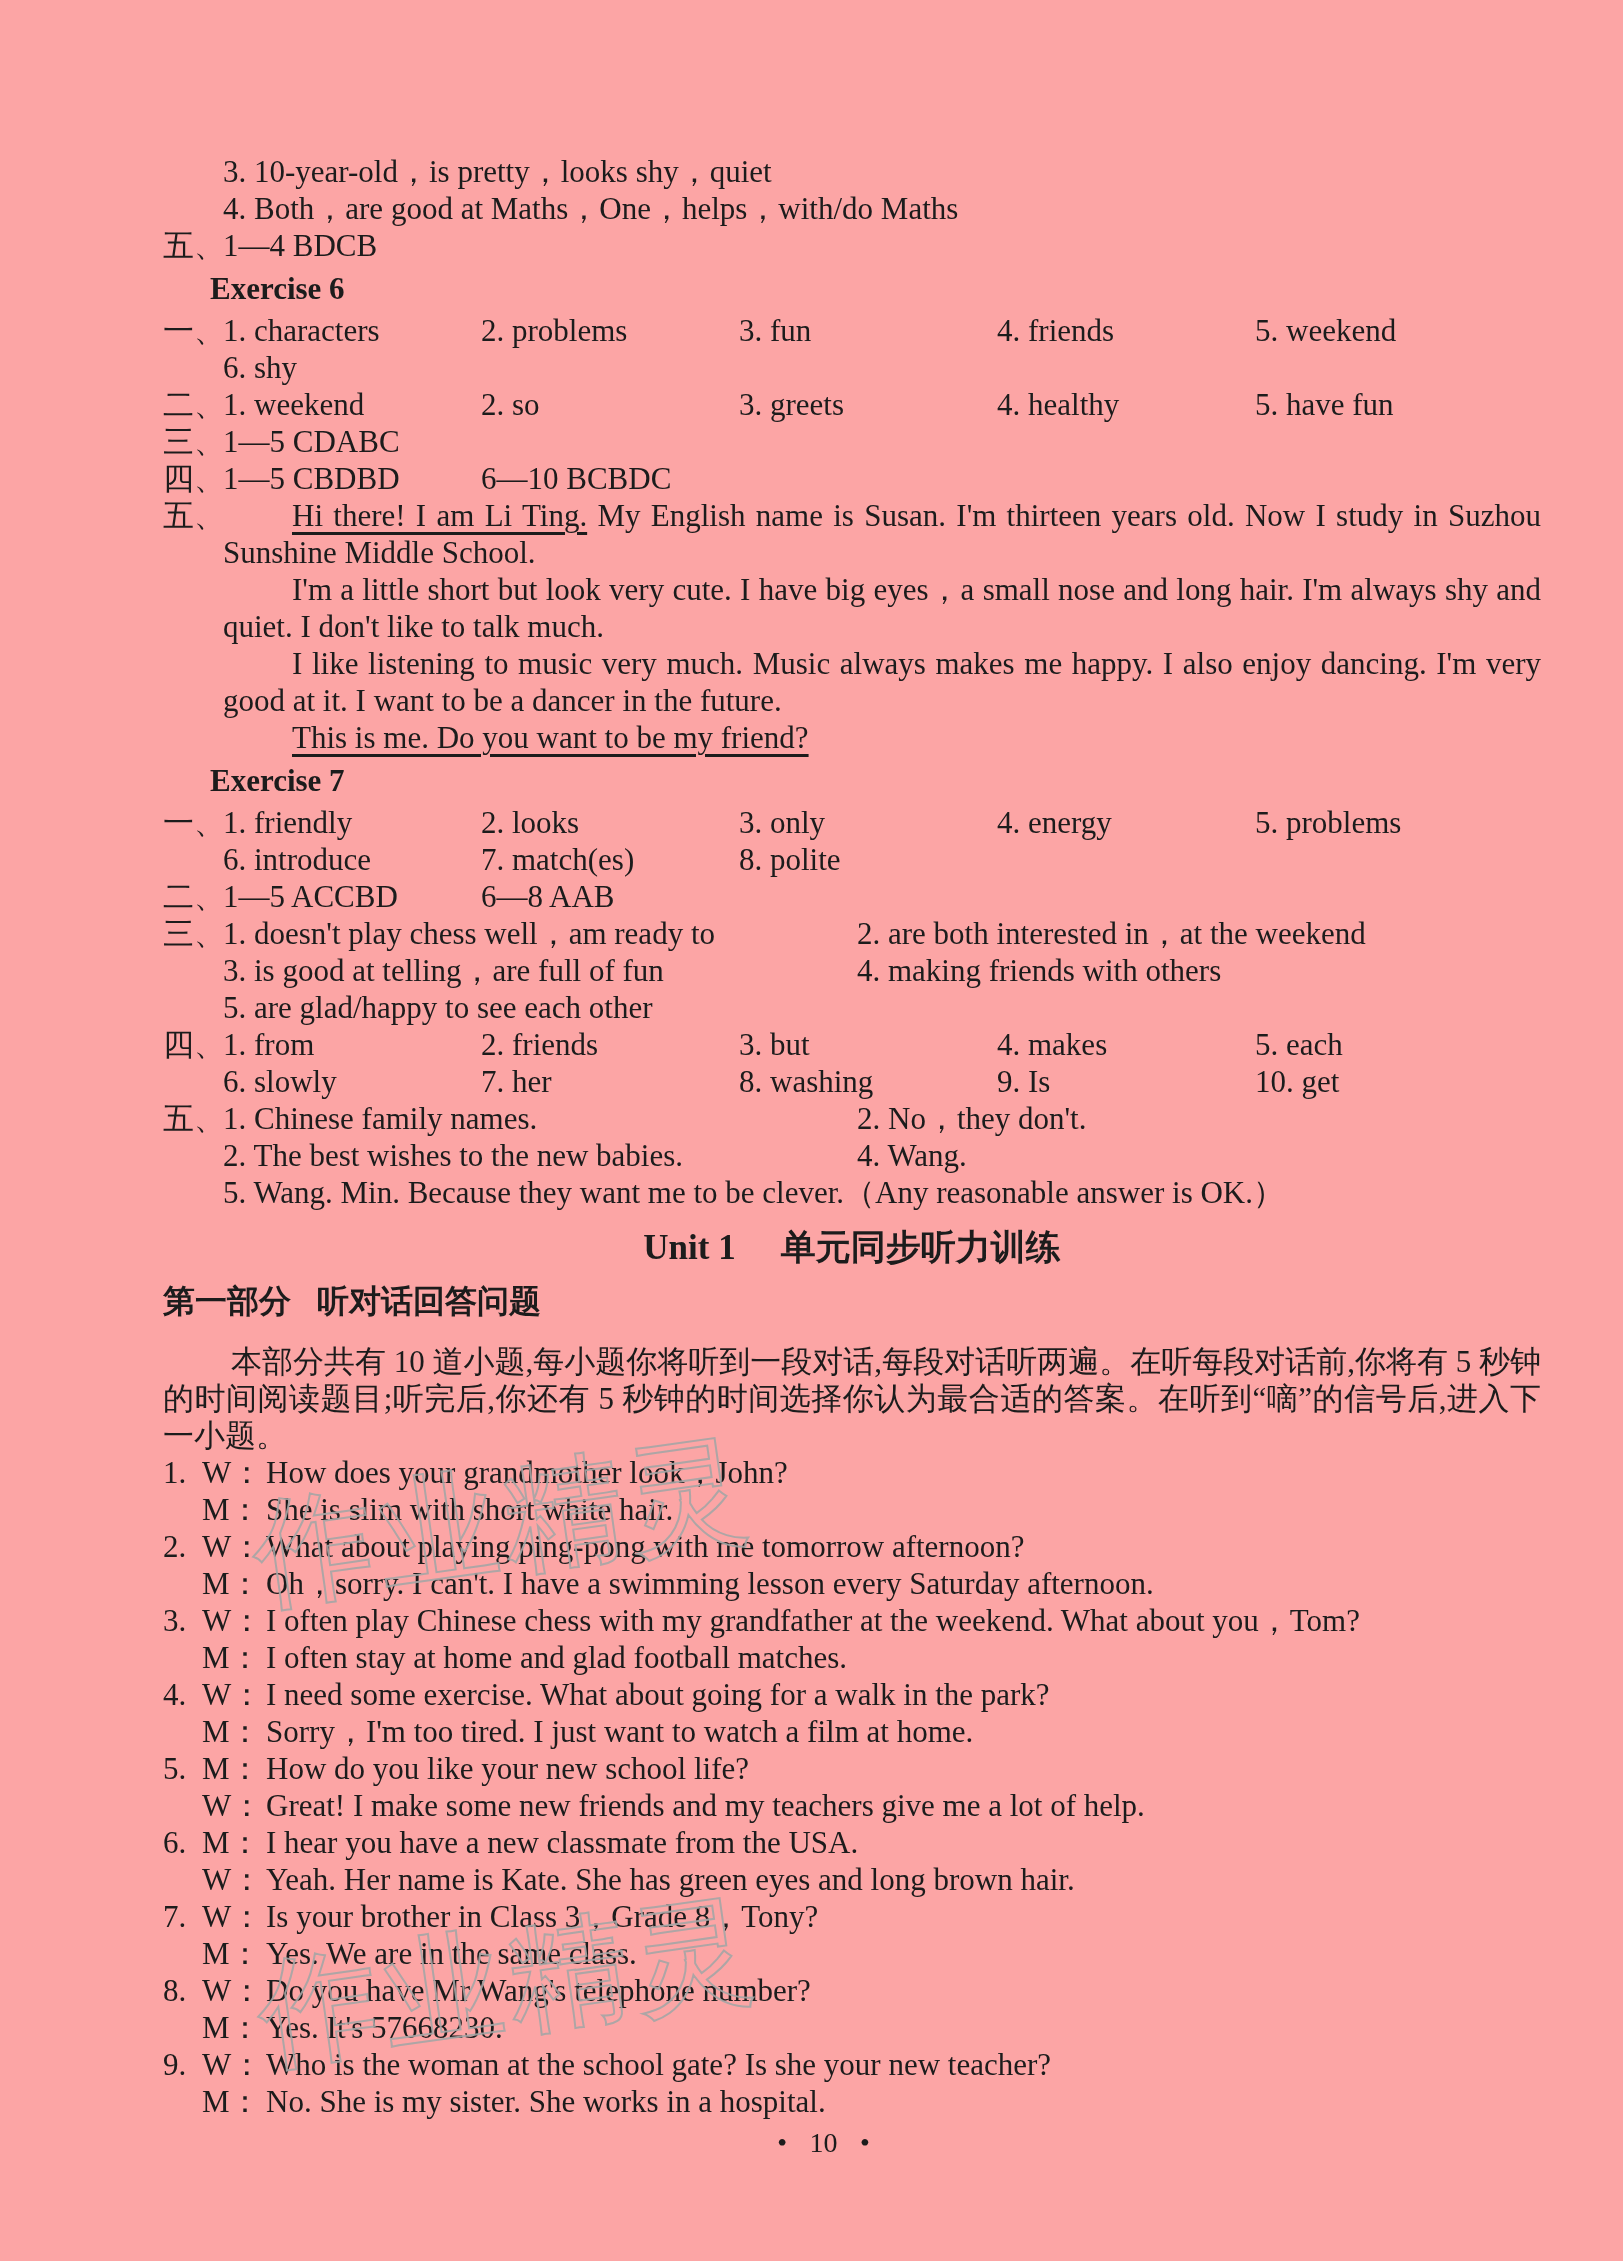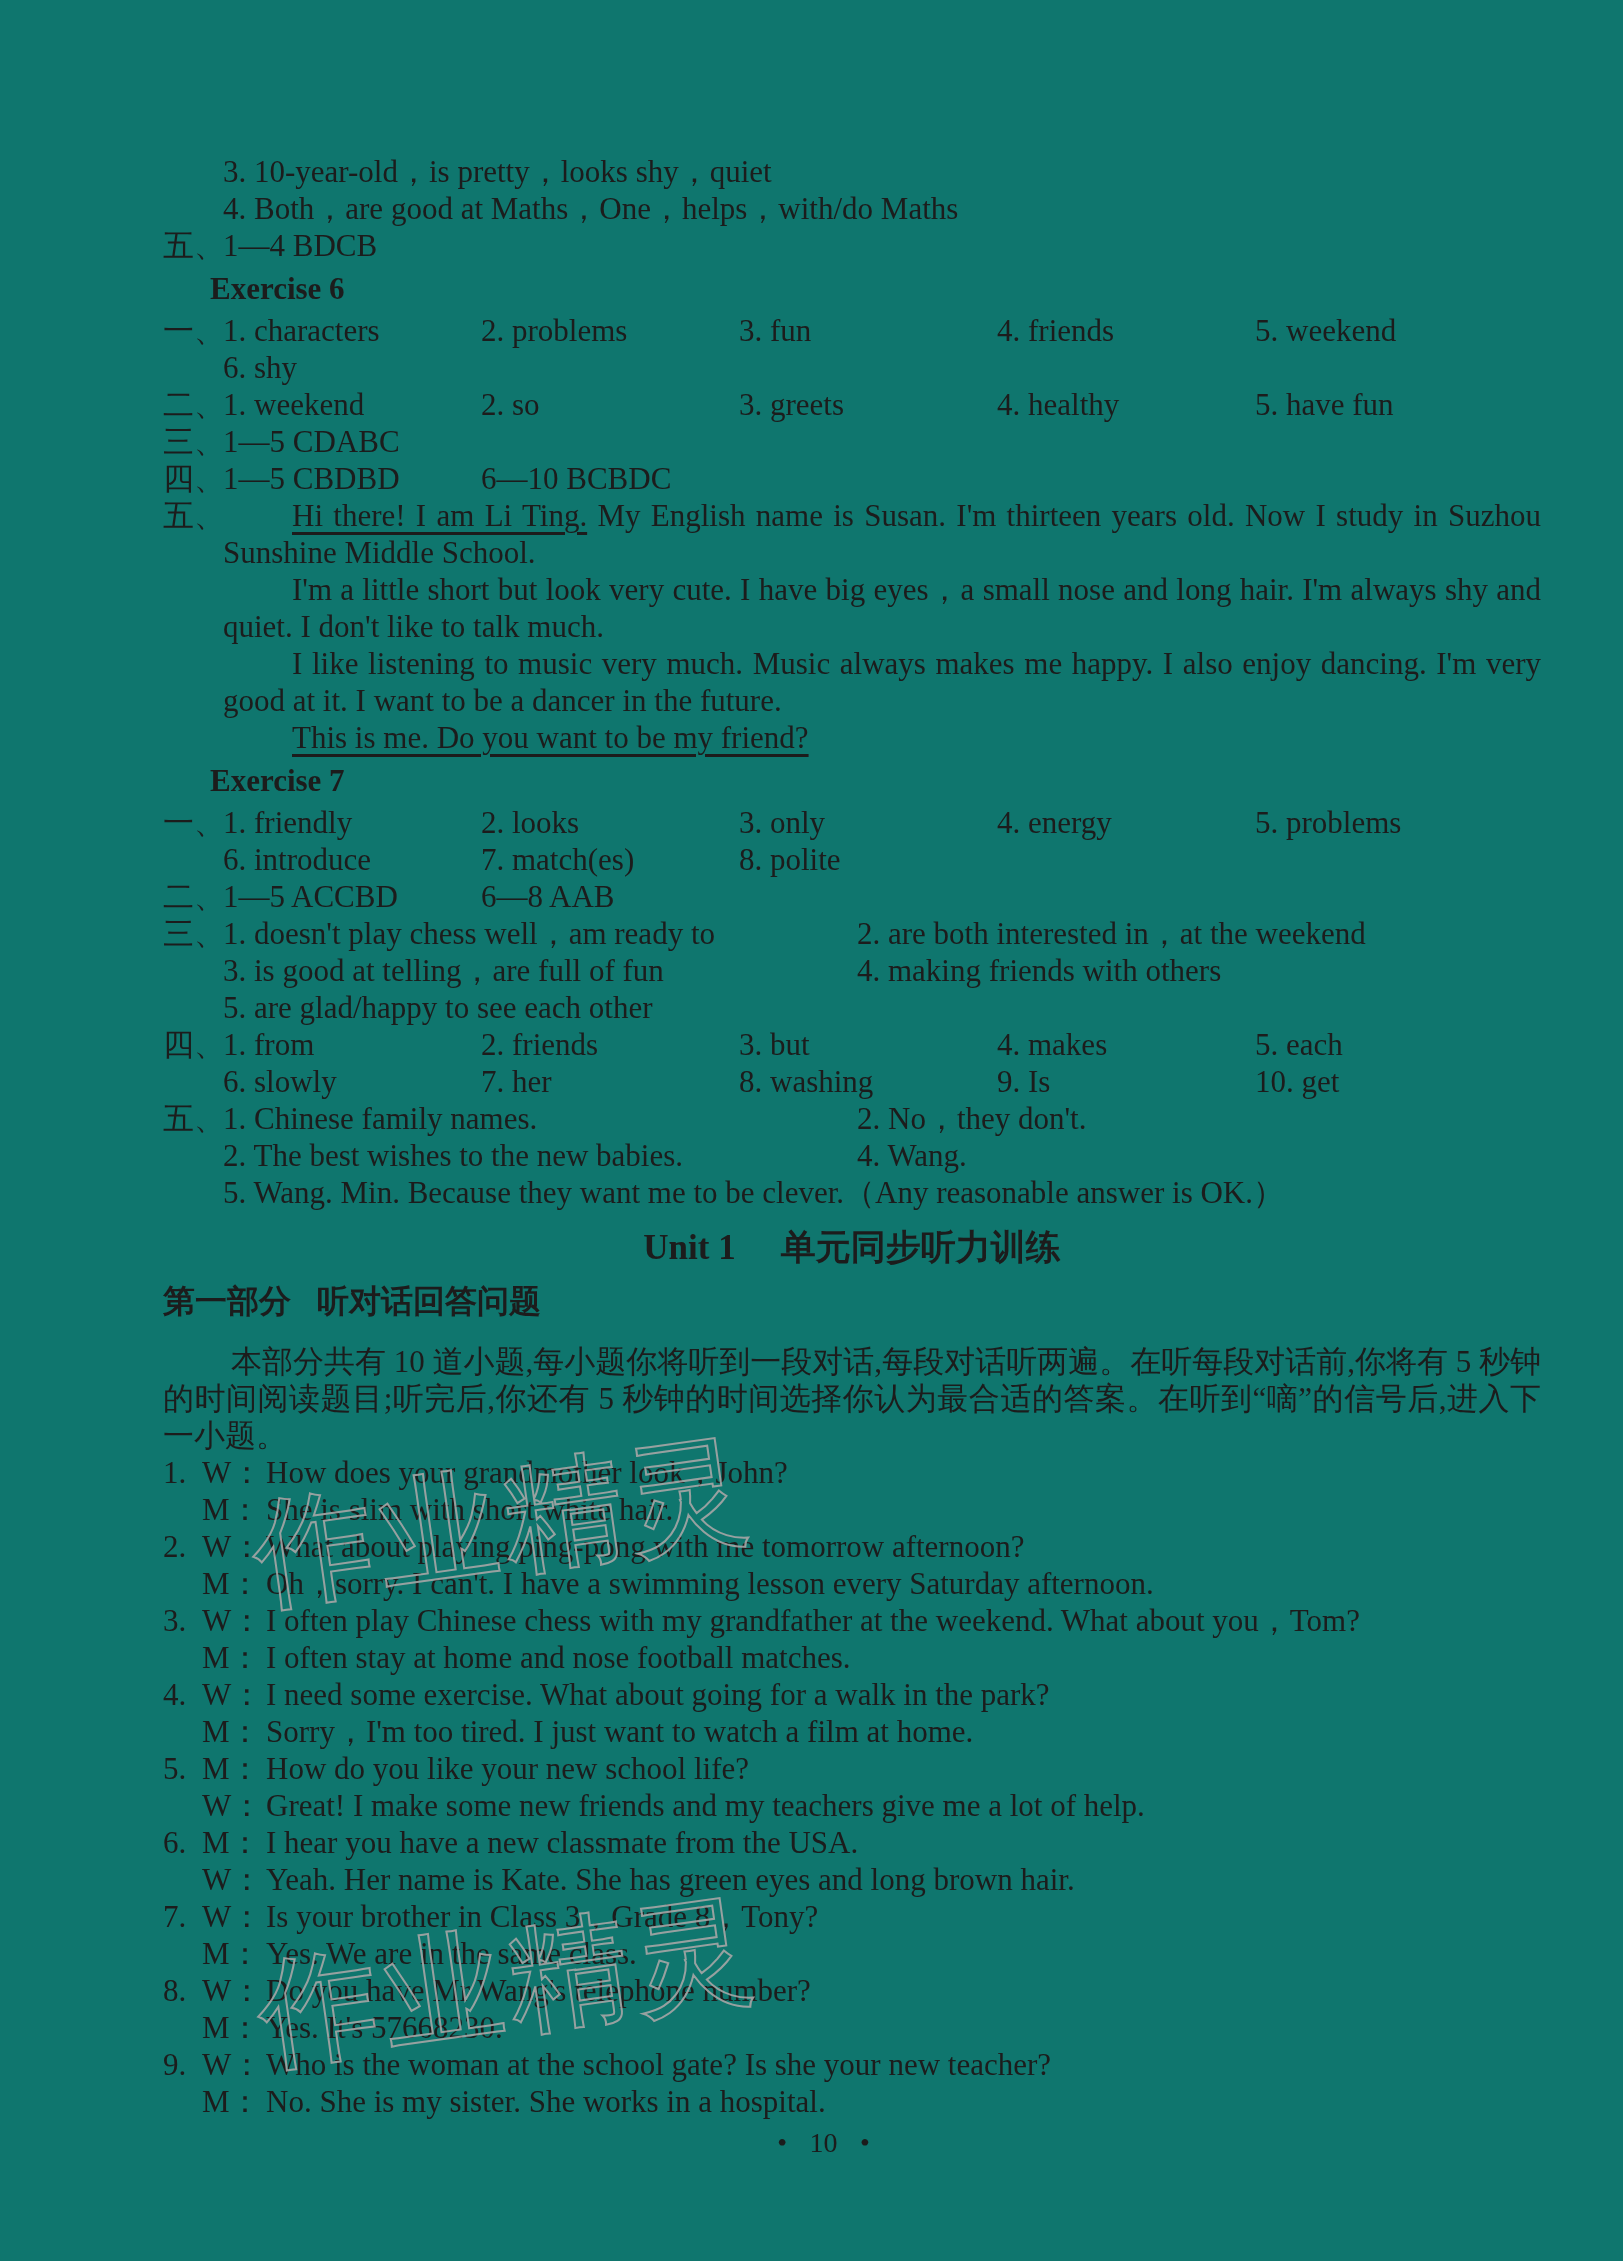--- a/index.html
+++ b/index.html
@@ -1,21 +1,21 @@
 <!DOCTYPE html>
 <html style="font-size:13px"><head>
 <meta charset="utf-8">
 <style>
   * { margin: 0; padding: 0; box-sizing: border-box; }
   html, body { background: #ffffff; }
   .page {
     position: relative;
     width: 1623px;
     height: 2261px;
-    background: #0f766e;
+    background: #fca5a5;
     color: #1c1c1c;
     font-family: "Liberation Serif", "DejaVu Serif", serif;
     font-size: 31px;
     line-height: 37px;
     overflow: hidden;
   }
   .body-col {
     position: absolute;
     left: 163px;
     top: 153px;
@@ -281,21 +281,21 @@
           </div>
           <div class="dlg">
             <span class="dlg-num">3.</span>
             <div class="dlg-body">
               <div class="turn">
                 <span class="turn-speaker">W：</span>
                 <span class="turn-text">I often play Chinese chess with my grandfather at the weekend. What about you，Tom?</span>
               </div>
               <div class="turn">
                 <span class="turn-speaker">M：</span>
-                <span class="turn-text">I often stay at home and nose football matches.</span>
+                <span class="turn-text">I often stay at home and glad football matches.</span>
               </div>
             </div>
           </div>
           <div class="dlg">
             <span class="dlg-num">4.</span>
             <div class="dlg-body">
               <div class="turn">
                 <span class="turn-speaker">W：</span>
                 <span class="turn-text">I need some exercise. What about going for a walk in the park?</span>
               </div>

